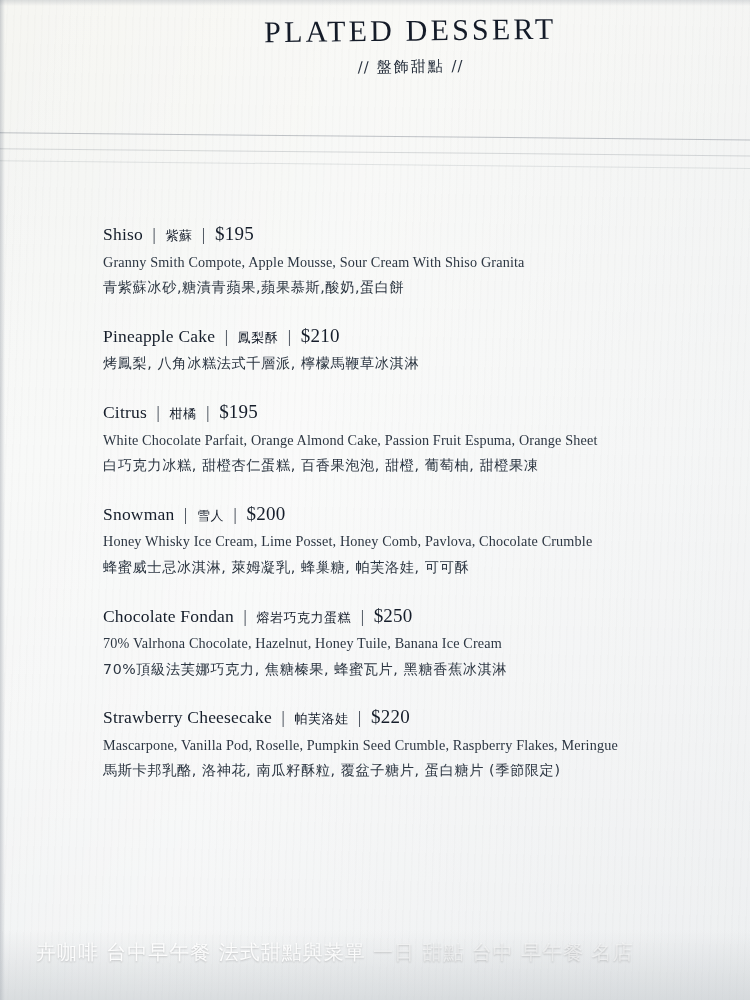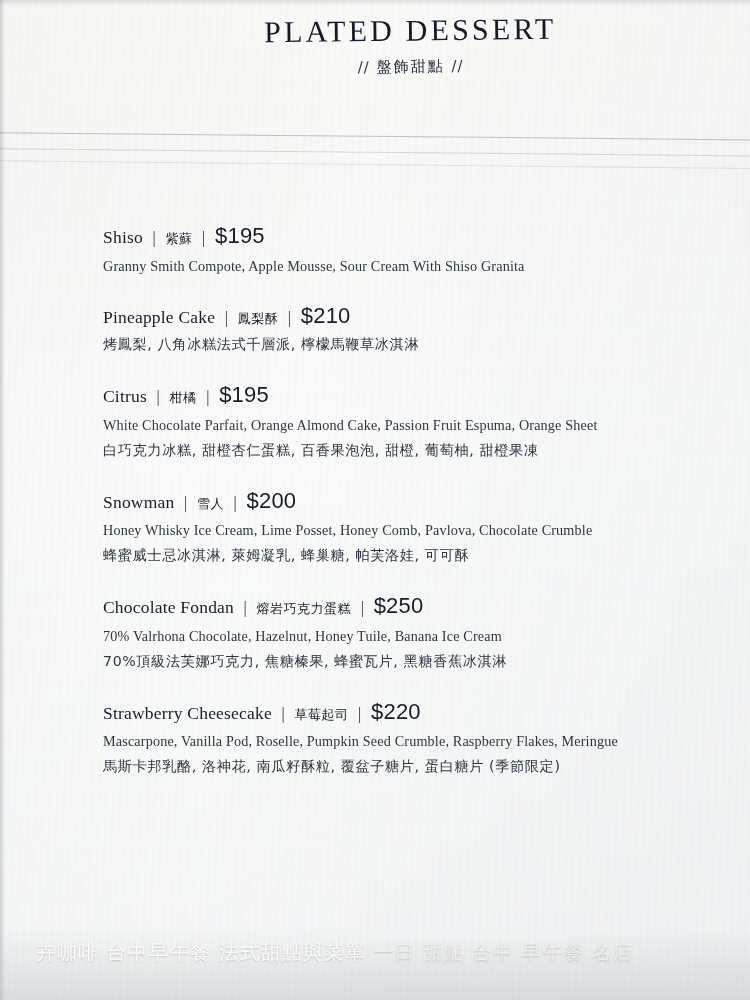--- a/index.html
+++ b/index.html
@@ -117,22 +117,22 @@
     font-family: "DejaVu Sans", sans-serif;
     font-size: 13px;
     letter-spacing: 0.5px;
   }
   .item-head .sep {
     color: #2a3340;
     padding: 0 5px;
     font-size: 16px;
   }
   .item-head .price {
-    font-family: Liberation Sans, sans-serif;
-    font-size: 22px;
+    font-family: Liberation Serif, serif;
+    font-size: 19px;
     letter-spacing: 0.2px;
   }
   .desc-en {
     font-family: "Liberation Serif", serif;
     font-size: 14.2px;
     color: #2c3642;
     margin-top: 7px;
     letter-spacing: 0.15px;
     line-height: 1.35;
   }
@@ -197,20 +197,21 @@
 
     <div class="item">
       <div class="item-head">
         <span>Shiso</span>
         <span class="sep">|</span>
         <span class="zh">紫蘇</span>
         <span class="sep">|</span>
         <span class="price">$195</span>
       </div>
       <div class="desc-en">Granny Smith Compote, Apple Mousse, Sour Cream With Shiso Granita</div>
+      <div class="desc-zh">青紫蘇冰砂,糖漬青蘋果,蘋果慕斯,酸奶,蛋白餅</div>
     </div>
 
     <div class="item">
       <div class="item-head">
         <span>Pineapple Cake</span>
         <span class="sep">|</span>
         <span class="zh">鳳梨酥</span>
         <span class="sep">|</span>
         <span class="price">$210</span>
       </div>
@@ -250,21 +251,21 @@
         <span class="price">$250</span>
       </div>
       <div class="desc-en">70% Valrhona Chocolate, Hazelnut, Honey Tuile, Banana Ice Cream</div>
       <div class="desc-zh">70%頂級法芙娜巧克力, 焦糖榛果, 蜂蜜瓦片, 黑糖香蕉冰淇淋</div>
     </div>
 
     <div class="item">
       <div class="item-head">
         <span>Strawberry Cheesecake</span>
         <span class="sep">|</span>
-        <span class="zh">草莓起司</span>
+        <span class="zh">帕芙洛娃</span>
         <span class="sep">|</span>
         <span class="price">$220</span>
       </div>
       <div class="desc-en">Mascarpone, Vanilla Pod, Roselle, Pumpkin Seed Crumble, Raspberry Flakes, Meringue</div>
       <div class="desc-zh">馬斯卡邦乳酪, 洛神花, 南瓜籽酥粒, 覆盆子糖片, 蛋白糖片 (季節限定)</div>
     </div>
 
   </div>
 
   <div class="bottom-shade"></div>

